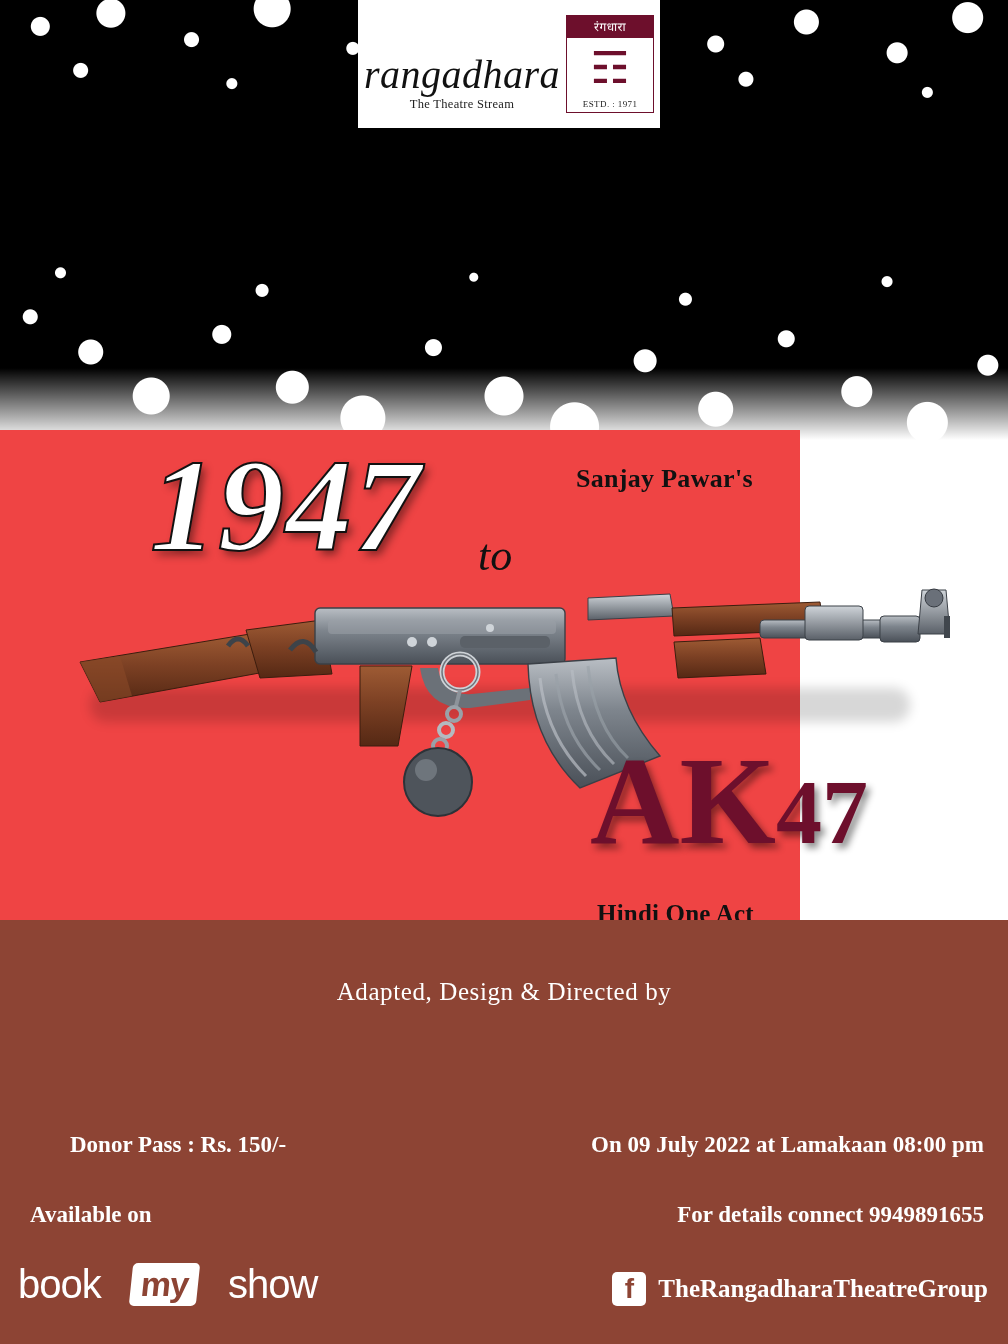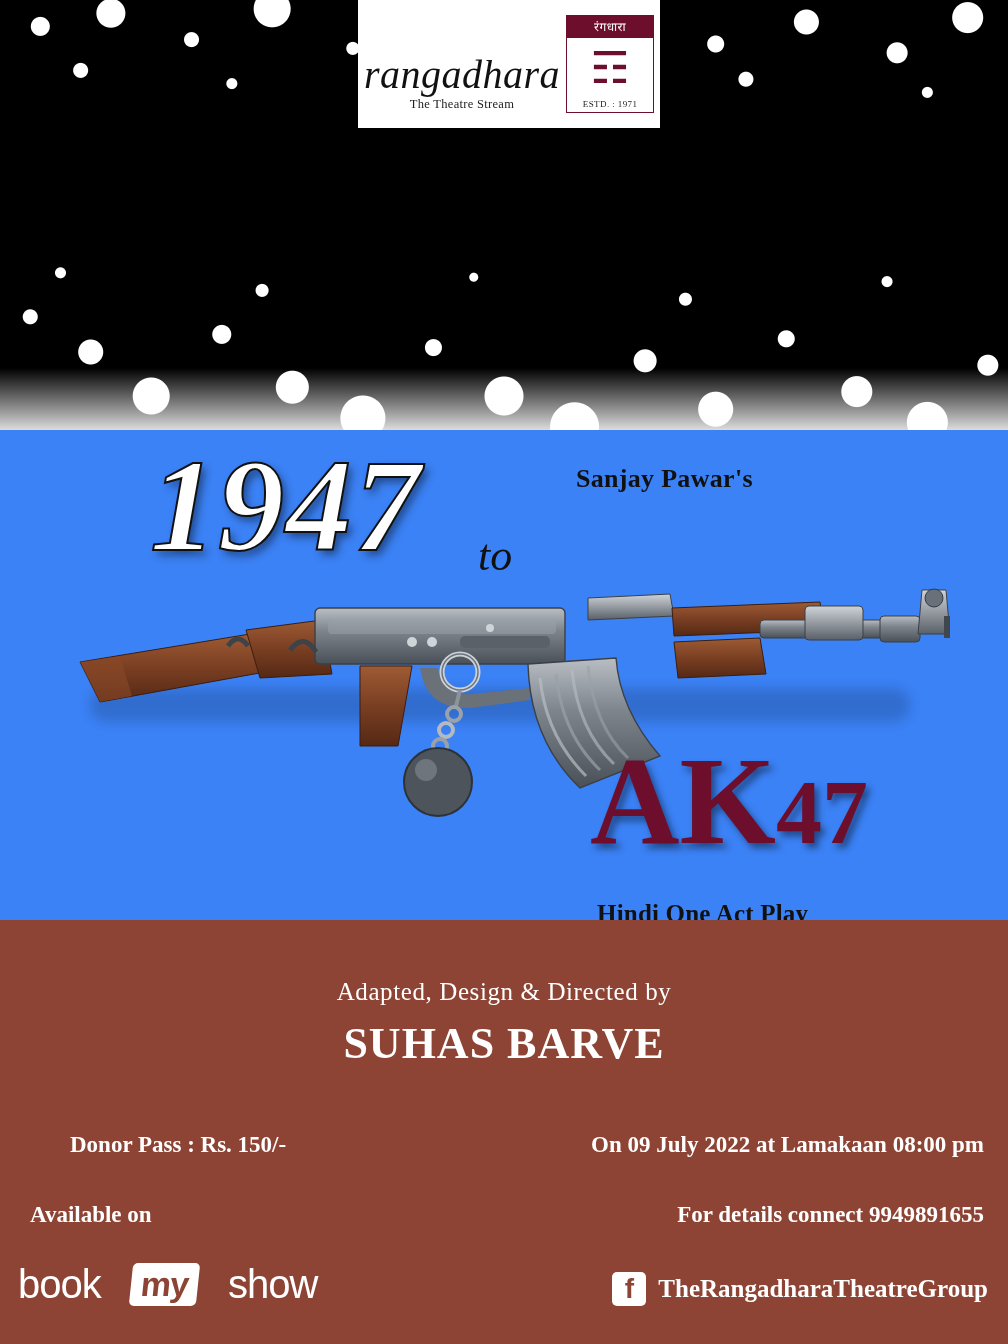--- a/index.html
+++ b/index.html
@@ -98,21 +98,21 @@
     font-family:"DejaVu Sans",sans-serif;
   }
   .logo-mark .figure{
     flex:1;display:flex;align-items:center;justify-content:center;font-size:44px;color:#6d0f2c;line-height:1;
   }
   .logo-mark .estd{
     font-size:9px;color:#222;padding-bottom:3px;letter-spacing:.4px;font-family:"Liberation Serif",serif;
   }
 
   
-  .mid{position:absolute;left:0;top:430px;width:1008px;height:490px;background:#3b82f6;}
+  .mid{position:absolute;left:0;top:430px;width:800px;height:490px;background:#ef4444;}
 
   .year{
     position:absolute;left:150px;top:10px;
     font-family:"Liberation Serif",serif;
     font-size:132px;font-style:italic;font-weight:700;color:#fff;
     -webkit-text-stroke:2px #111;
     text-shadow:4px 5px 8px rgba(0,0,0,.45);
     letter-spacing:2px;line-height:1;
   }
   .to{
@@ -290,21 +290,20 @@
     </svg>
 
     <div class="ak">
       <span class="big">AK</span><span class="small">47</span>
     </div>
     <div class="hindi">Hindi One Act Play</div>
   </div>
 
   <div class="bottom">
     <div class="credit-small">Adapted, Design &amp;  Directed by</div>
-    <div class="credit-big">SUHAS BARVE</div>
 
     <div class="donor">Donor Pass : Rs. 150/-</div>
     <div class="available">Available on</div>
 
     <div class="venue">On 09 July 2022 at Lamakaan 08:00 pm</div>
     <div class="contact">For details connect  9949891655</div>
 
     <div class="bms">
       <span>book</span>
         <span class="ticket">my</span>

